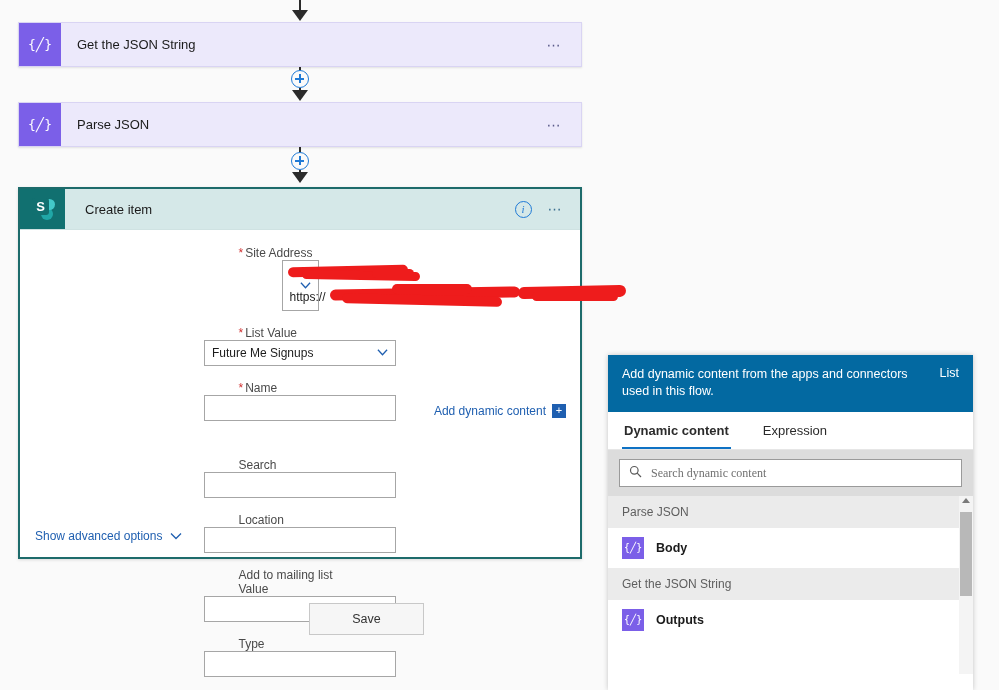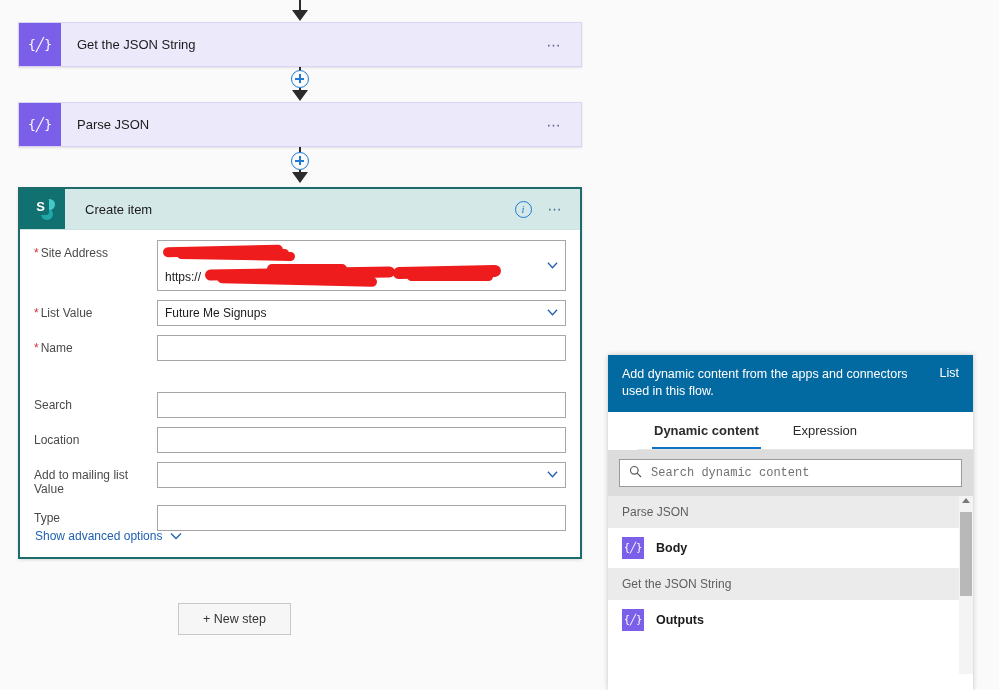--- a/index.html
+++ b/index.html
@@ -97,21 +97,21 @@
     width:17px;height:17px;border-radius:50%;border:1.3px solid #1f7ad6;
     color:#1f7ad6;font-size:11px;font-style:italic;font-family:"Liberation Serif",serif;
     display:flex;align-items:center;justify-content:center;
     margin-right:16px;cursor:pointer;box-sizing:border-box;
   }
   #createhead .dots{
     margin-right:16px;color:#3b6e8f;letter-spacing:2.5px;font-size:14px;
     cursor:pointer;user-select:none;
   }
   #createbody{padding:10px 14px 0 14px;position:relative;}
-  .frow{display:flex;align-items:flex-start;margin-bottom:9px;}
+  .frow{display:flex;align-items:center;margin-bottom:9px;flex-direction:column;}
   .flabel{
     width:123px;flex:0 0 auto;font-size:12px;color:#4a4a4a;
     padding-top:6px;line-height:14px;
   }
   .req{color:#d03232;margin-right:2px;}
   .fctrl{flex:1 1 auto;position:relative;}
   .tbox{
     width:100%;box-sizing:border-box;border:1px solid #a6a6a6;background:#ffffff;
     height:26px;font-size:12px;color:#1b1b1b;padding:0 28px 0 7px;
     font-family:"Liberation Sans",sans-serif;outline:none;
@@ -161,36 +161,35 @@
   }
   #dchead{
     background:#0369a1;color:#ffffff;padding:11px 14px 12px 14px;
     display:flex;align-items:flex-start;
   }
   #dchead .htext{font-size:12.5px;line-height:17px;flex:1 1 auto;padding-right:10px;}
   #dchead .hide{font-size:12.5px;cursor:pointer;flex:0 0 auto;}
   #dctabs{
     display:flex;background:#ffffff;border-bottom:1px solid #e6e6e6;
     padding:0 14px;
-    margin-left:30px;
   }
   .dctab{
     padding:11px 2px 9px 2px;margin-right:30px;font-size:13px;color:#2b2b2b;
     cursor:pointer;border-bottom:2px solid transparent;
   }
   .dctab.active{font-weight:bold;border-bottom-color:#0f72c4;}
   #dcsearchwrap{background:#dcdcdc;padding:9px 11px;}
   #dcsearch{
     position:relative;background:#ffffff;border:1px solid #9a9a9a;height:26px;
     display:flex;align-items:center;
   }
   #dcsearch .magn{margin:0 7px 0 9px;flex:0 0 auto;}
   #dcsearch input{
     border:none;outline:none;flex:1 1 auto;font-size:12px;color:#c2410c;
-    font-family:Liberation Mono, monospace;background:transparent;
+    font-family:Liberation Serif, serif;background:transparent;
   }
   #dcsearch input::placeholder{color:#707070;}
   #dclist{position:relative;height:178px;overflow:hidden;background:#ffffff;}
   .grouphdr{
     background:#ebebeb;color:#5e5e5e;font-size:12px;padding:9px 0 9px 14px;
   }
   .dcitem{
     background:#ffffff;display:flex;align-items:center;padding:9px 0 9px 14px;
     cursor:pointer;
   }
@@ -356,21 +355,21 @@
       <div id="advanced">
         <span>Show advanced options</span>
         <span class="chevsm">
           <svg viewBox="0 0 12 12">
               <path d="M1 3.5 L6 8.5 L11 3.5" fill="none" stroke="#1f5fb0" stroke-width="1.3"></path>
             </svg>
         </span>
       </div>
     </div>
 
-    <div class="btn" id="btnnew">+ New step</div>
+    <div class="btn" id="btnsave">Save</div>
   </div>
 
   <div id="dcpanel">
 
     <div id="dchead">
       <div class="htext">Add dynamic content from the apps and connectors used in this flow.</div>
       <div class="hide">List</div>
     </div>
 
     <div id="dctabs">

